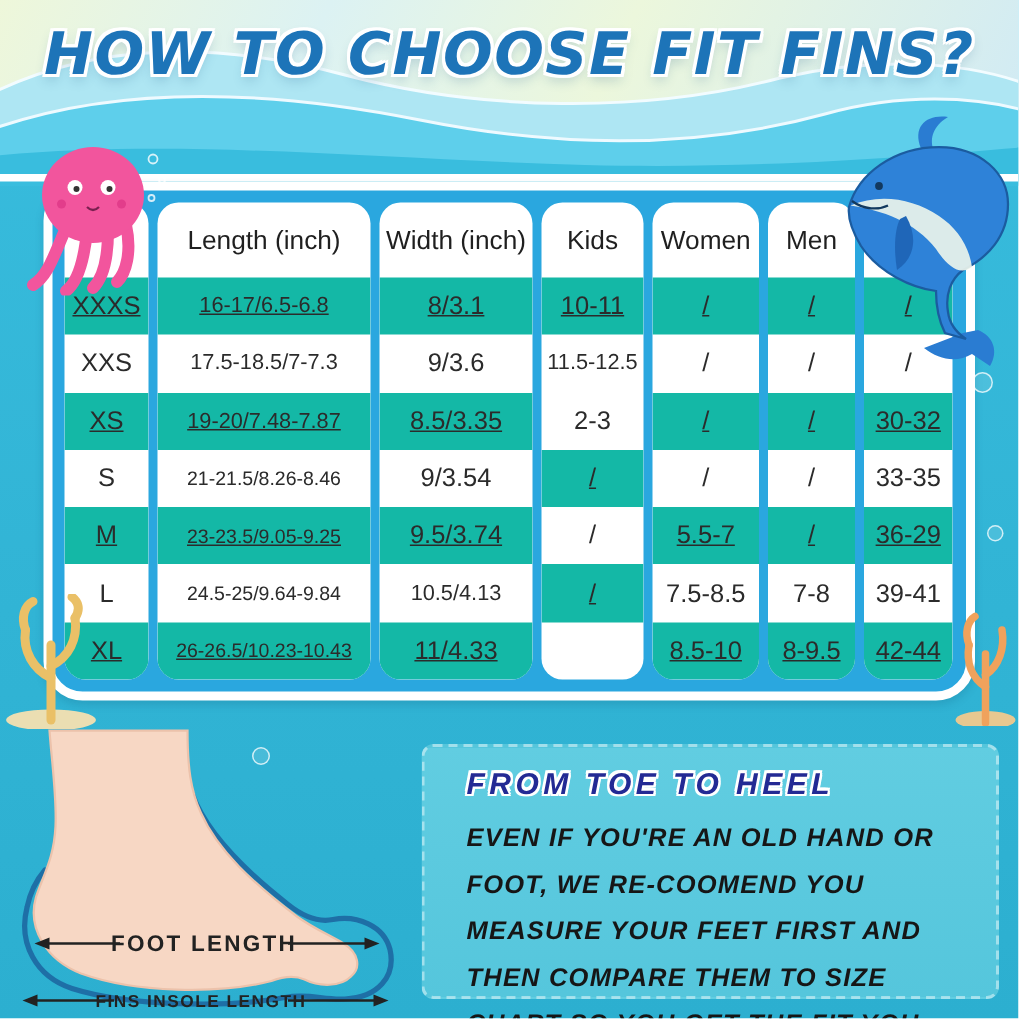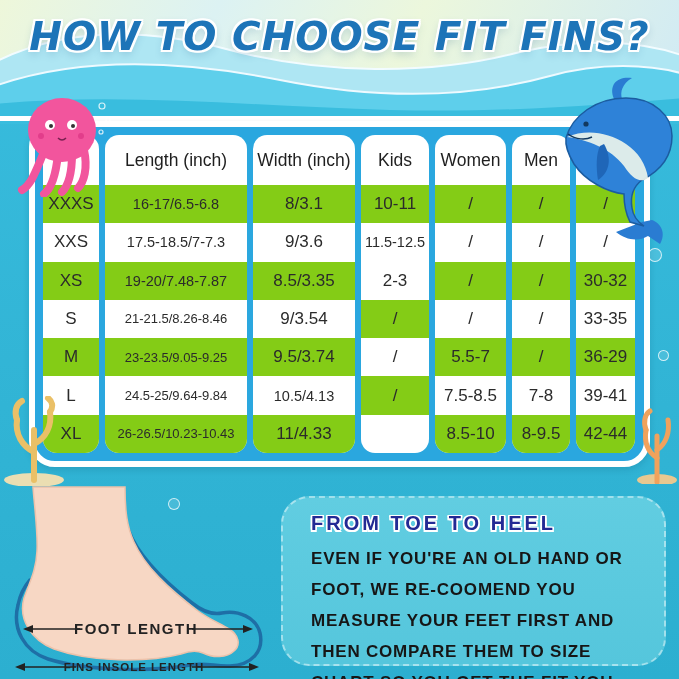--- a/index.html
+++ b/index.html
@@ -20,29 +20,29 @@
   .table-frame{position:absolute;left:29px;top:121px;width:621px;height:346px;
                box-sizing:border-box;border:6px solid #ffffff;border-radius:26px;
                background:#2aa7df;padding:8px;box-shadow:0 3px 6px rgba(10,80,110,.18);}
   .tbl-grid{display:grid;grid-template-columns:56px 142px 102px 68px 71px 58px 59px;
             gap:6px;height:100%;}
   .tcol{background:#ffffff;border-radius:14px;overflow:hidden;
         display:grid;grid-template-rows:50px repeat(7,1fr);}
   .tcell{display:flex;align-items:center;justify-content:center;
          font-size:17px;color:#2b2b2b;text-align:right;padding:0 2px;}
   .thead{font-size:17.5px;color:#1f1f1f;}
-  .stripe{background:#84cc16;}
+  .stripe{background:#14b8a6;text-decoration:underline;}
   .mid{font-size:14.5px;}
   .long{font-size:13px;}
   
   .panel{position:absolute;left:281px;top:496px;width:385px;height:170px;
-         box-sizing:border-box;border-radius:28px;
+         box-sizing:border-box;border-radius:8px;
          background:linear-gradient(180deg,#61cde1 0%,#55c6dc 100%);
          border:2px dashed rgba(255,255,255,.45);
-         padding:10px 22px 0 28px;}
+         padding:10px 22px 0 28px;font-style:italic;}
   .panel h2{margin:4px 0 8px 0;font-size:20px;font-weight:bold;color:#232a94;
             letter-spacing:3px;
             text-shadow:-1.5px -1.5px 0 #fff,1.5px -1.5px 0 #fff,-1.5px 1.5px 0 #fff,
                         1.5px 1.5px 0 #fff,-1.5px 0 0 #fff,1.5px 0 0 #fff,0 -1.5px 0 #fff,0 1.5px 0 #fff;}
   .panel p{margin:0;font-size:17px;font-weight:bold;line-height:1.83;
            letter-spacing:.8px;color:#161616;}
   
   .deco{position:absolute;}
   .bubble{position:absolute;border:1.5px solid rgba(255,255,255,.75);
           border-radius:50%;background:rgba(255,255,255,.12);}

